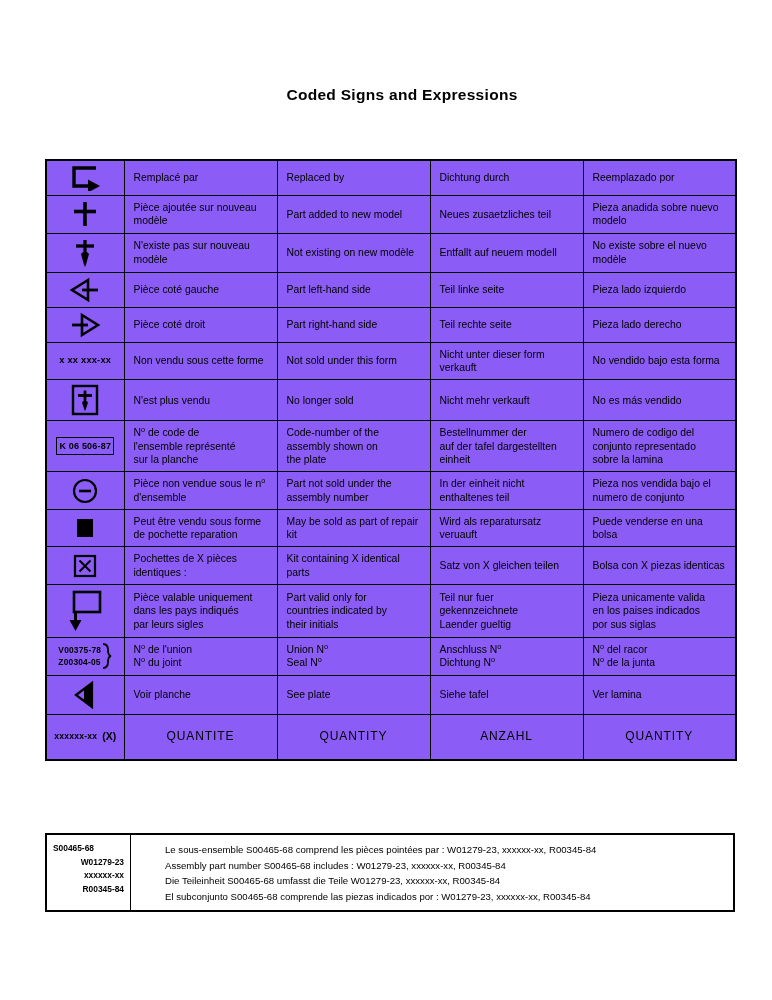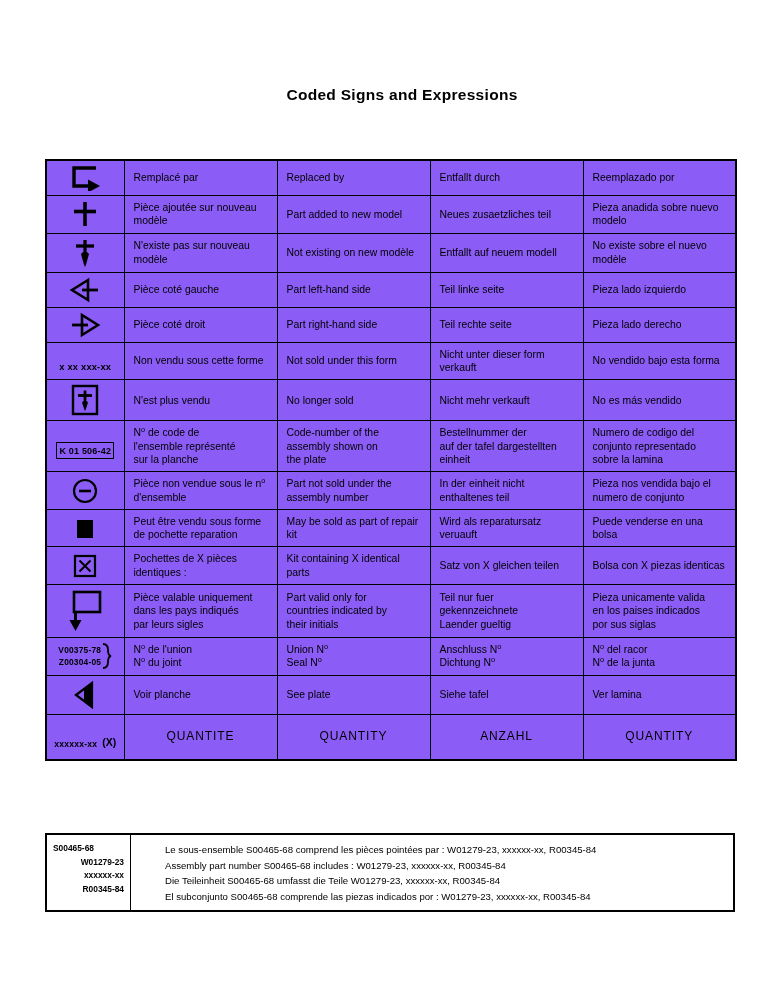--- a/index.html
+++ b/index.html
@@ -36,21 +36,21 @@
   col.c-sym{width:78px;}
   col.c-txt{width:153px;}
 
   td.sym{
     padding:4px 2px;
     text-align:center;
     vertical-align:middle;
     position:relative;
     height:100%;
   }
-  .symwrap{display:flex;align-items:flex-end;justify-content:center;min-height:26px;}
+  .symwrap{display:flex;align-items:center;justify-content:center;min-height:26px;}
   .symtext{font-size:9.3px;font-weight:bold;letter-spacing:.2px;white-space:nowrap;}
 
   sup.no{font-size:7.3px;vertical-align:super;line-height:0;}
 
   
   .qrow td{font-size:12px;letter-spacing:.9px;text-align:center;font-weight:normal;padding:9px 4px;}
   .qrow td.sym{font-size:9.3px;letter-spacing:0;font-weight:bold;}
   .qrow td.sym .qx{font-weight:bold;font-size:10.5px;}
 
   
@@ -102,21 +102,21 @@
       <td class="sym">
         <div class="symwrap">
           <svg width="38" height="26" viewBox="0 0 38 26" aria-hidden="true">
             <path d="M30 3 H8 V21 H24" fill="none" stroke="#000" stroke-width="3.4"></path>
             <path d="M22 14.5 L34 21 L22 27.5 Z" fill="#000"></path>
           </svg>
         </div>
       </td>
       <td>Remplacé par</td>
       <td>Replaced by</td>
-      <td>Entfallt durch</td>
+      <td>Dichtung durch</td>
       <td>Reemplazado por</td>
     </tr>
 
     <tr>
       <td class="sym">
         <div class="symwrap">
           <svg width="26" height="28" viewBox="0 0 26 28" aria-hidden="true">
             <path d="M13 2 V26" stroke="#000" stroke-width="3.6"></path>
             <path d="M2 11.5 H24" stroke="#000" stroke-width="3.6"></path>
           </svg>
@@ -200,21 +200,21 @@
       <td>N'est plus vendu</td>
       <td>No longer sold</td>
       <td>Nicht mehr verkauft</td>
       <td>No es más vendido</td>
     </tr>
 
     <tr>
       <td class="sym">
         <div class="symwrap">
           <span style="border:1.6px solid #000;padding:1px 2px;display:inline-block;">
-            <span class="symtext" style="font-size:9px;">K 01 506-42</span>
+            <span class="symtext" style="font-size:9px;">K 06 506-87</span>
           </span>
         </div>
       </td>
       <td>N<sup class="no">o</sup> de code de<br>l'ensemble représenté<br>sur la planche</td>
       <td>Code-number of the<br>assembly shown on<br>the plate</td>
       <td>Bestellnummer der<br>auf der tafel dargestellten<br>einheit</td>
       <td>Numero de codigo del<br>conjunto representado<br>sobre la lamina</td>
     </tr>
 
     <tr>
@@ -275,21 +275,21 @@
       <td>Pièce valable uniquement<br>dans les pays indiqués<br>par leurs sigles</td>
       <td>Part valid only for<br>countries indicated by<br>their initials</td>
       <td>Teil nur fuer<br>gekennzeichnete<br>Laender gueltig</td>
       <td>Pieza unicamente valida<br>en los paises indicados<br>por sus siglas</td>
     </tr>
 
     <tr>
       <td class="sym">
         <div class="symwrap" style="align-items:center;">
           <div style="display:flex;align-items:center;gap:1px;">
-            <div style="text-align:right;line-height:1.45;">
+            <div style="text-align:left;line-height:1.45;">
               <div class="symtext" style="font-size:8.4px;">V00375-78</div>
               <div class="symtext" style="font-size:8.4px;">Z00304-05</div>
             </div>
             <svg width="10" height="28" viewBox="0 0 10 28" aria-hidden="true">
               <path d="M1 2 Q6 2 6 8 Q6 13.5 9 14 Q6 14.5 6 20 Q6 26 1 26" fill="none" stroke="#000" stroke-width="1.8"></path>
             </svg>
           </div>
         </div>
       </td>
       <td>N<sup class="no">o</sup> de l'union<br>N<sup class="no">o</sup> du joint</td>

